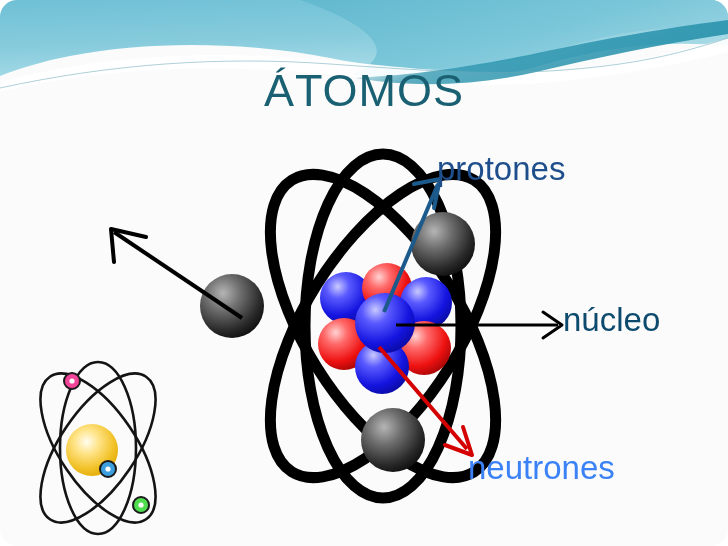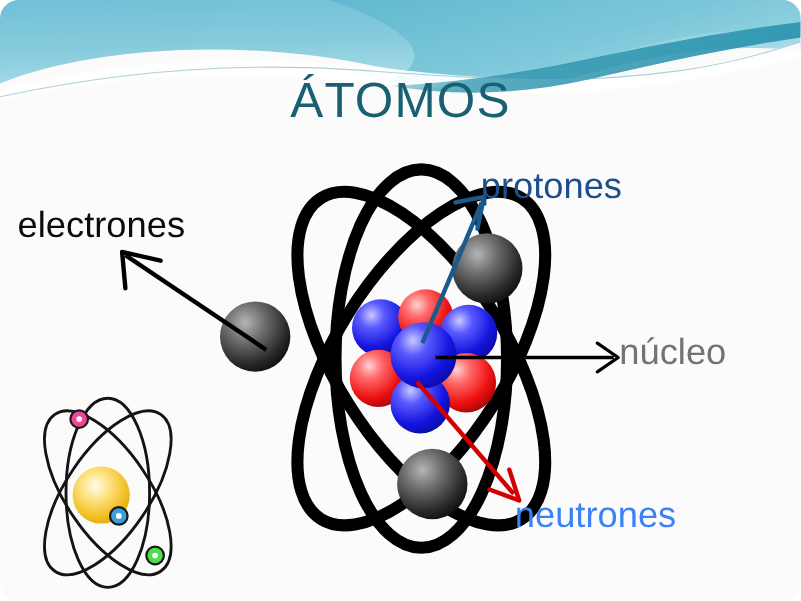--- a/index.html
+++ b/index.html
@@ -68,21 +68,21 @@
     color: #0b0b0b;
   }
   #label-protones {
     left: 437px; top: 152px;
     font-size: 33px;
     color: #1e4e8c;
   }
   #label-nucleo {
     left: 563px; top: 303px;
     font-size: 33px;
-    color: #737373;
+    color: #0c4a6e;
   }
   #label-neutrones {
     left: 468px; top: 451px;
     font-size: 33px;
     color: #3b82f6;
   }
 
   
   .leader {
     position: absolute;
@@ -200,21 +200,20 @@
     </svg>
   </div>
 
   <div class="leader" id="arrow-neutrones">
     <svg width="125" height="130" viewBox="0 0 125 130" xmlns="http://www.w3.org/2000/svg">
       <line x1="14" y1="12" x2="102" y2="114" stroke="#d40000" stroke-width="4"></line>
       <polyline points="80,110 107,120 98,92" fill="none" stroke="#d40000" stroke-width="4" stroke-linecap="round" stroke-linejoin="round"></polyline>
     </svg>
   </div>
 
-  <div class="callout" id="label-electrones">electrones</div>
   <div class="callout" id="label-protones">protones</div>
   <div class="callout" id="label-nucleo">núcleo</div>
   <div class="callout" id="label-neutrones">neutrones</div>
 
   <div id="atom-icon-small">
     <svg width="180" height="185" viewBox="0 0 180 185" xmlns="http://www.w3.org/2000/svg">
       <defs>
         <radialGradient id="smallNucGrad" cx="0.40" cy="0.34" r="0.72">
           <stop offset="0%" stop-color="#fffdf0"></stop>
           <stop offset="32%" stop-color="#ffe489"></stop>

